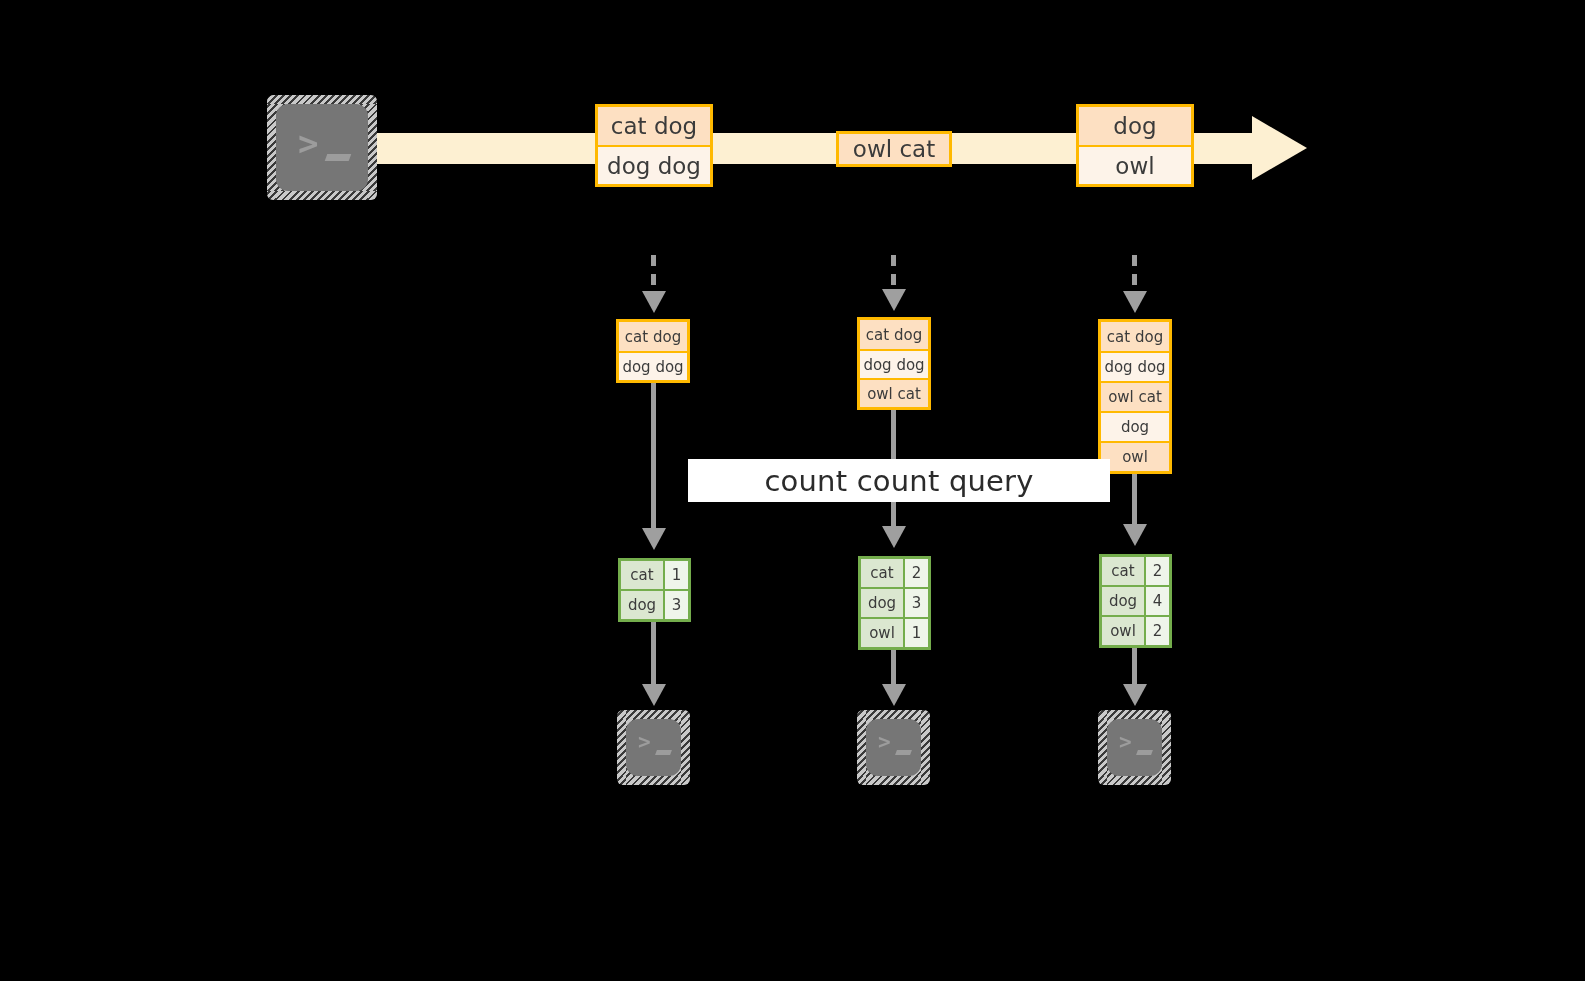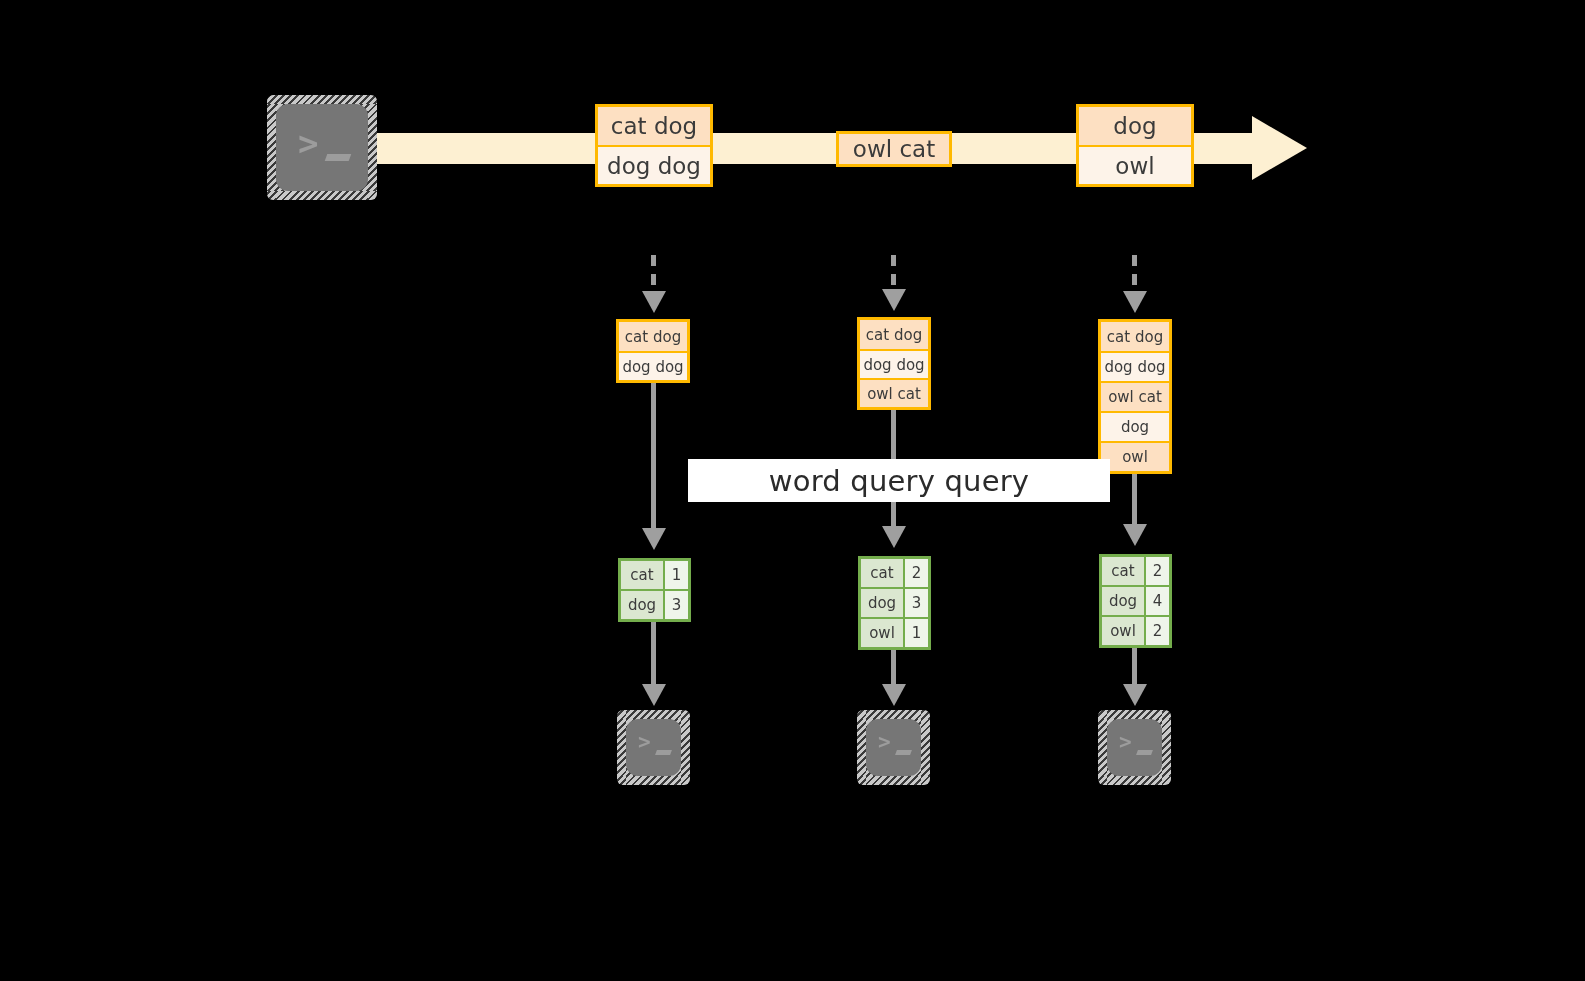--- a/index.html
+++ b/index.html
@@ -289,16 +289,16 @@
   <div class="arrowhead" style="left:1123px; top:684px;"></div>
 
   <div class="terminal" style="left:1098px; top:710px; width:73px; height:75px;">
     <div class="terminal-inner">
       <div class="term-prompt" style="left:12px; top:13px; font-size:21px;">&gt;</div>
       <div class="term-underscore" style="left:30px; top:31px; width:15px; height:5px;"></div>
     </div>
   </div>
 
   <div class="query-band">
-    <span>word query query</span>
+    <span>count count query</span>
   </div>
 
 </div>
 
 </body></html>

